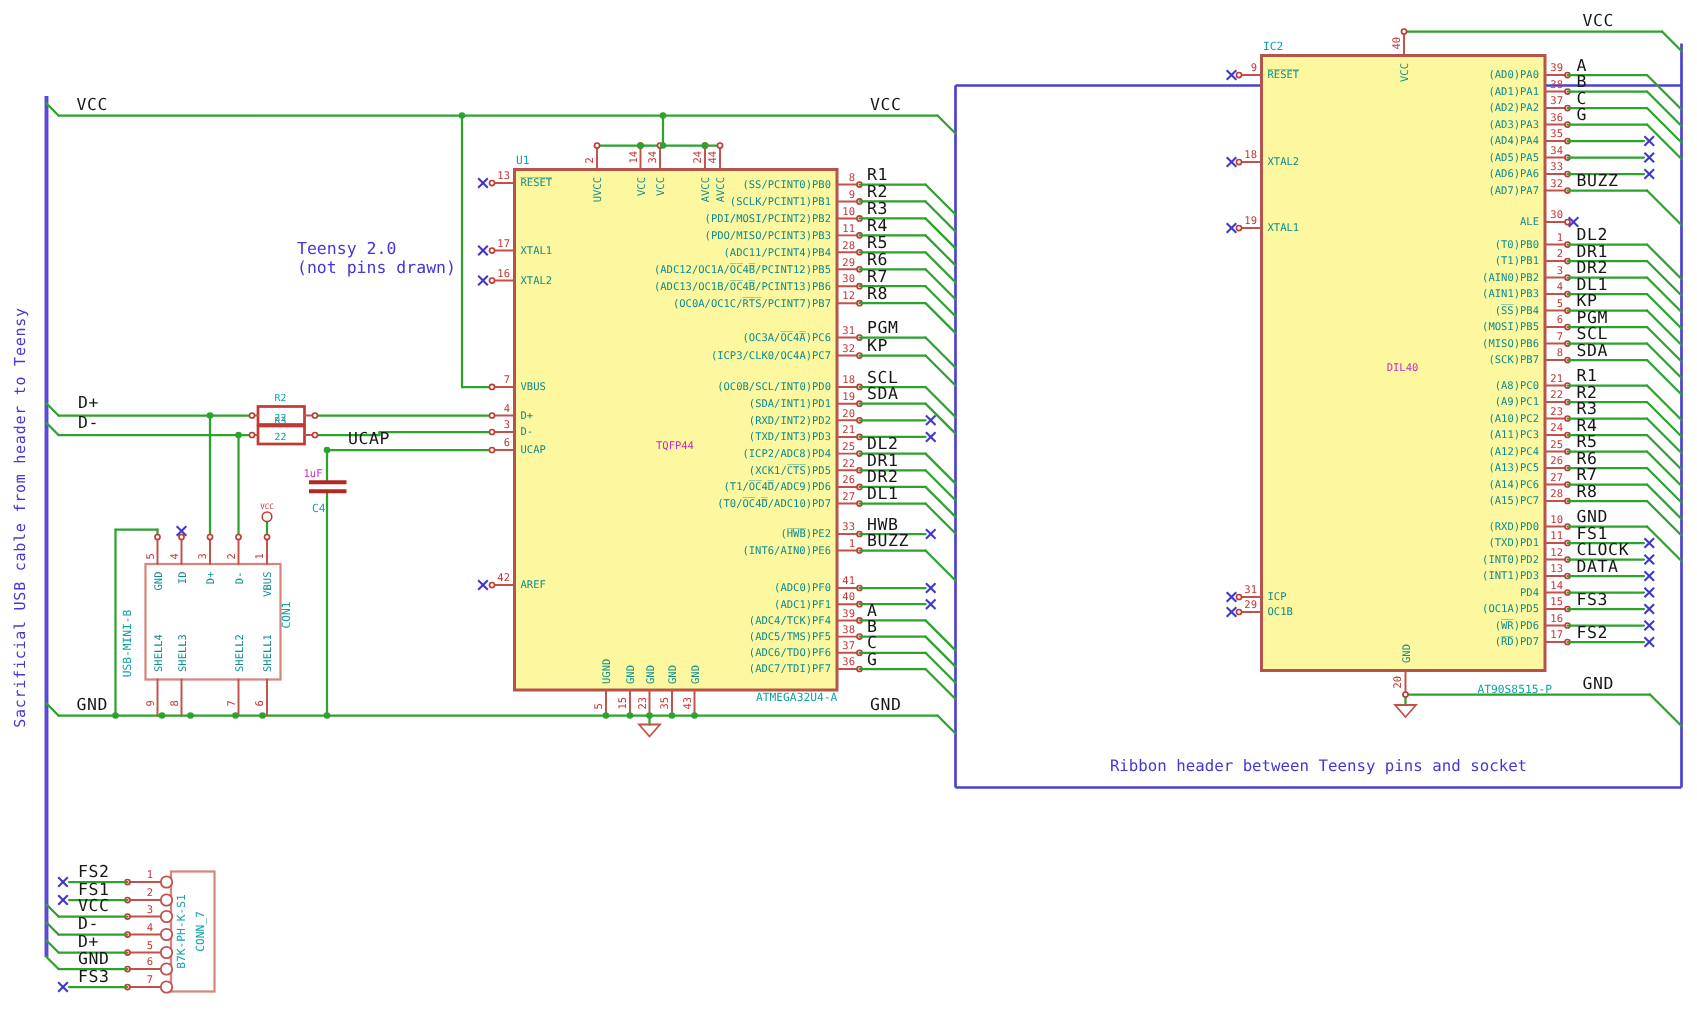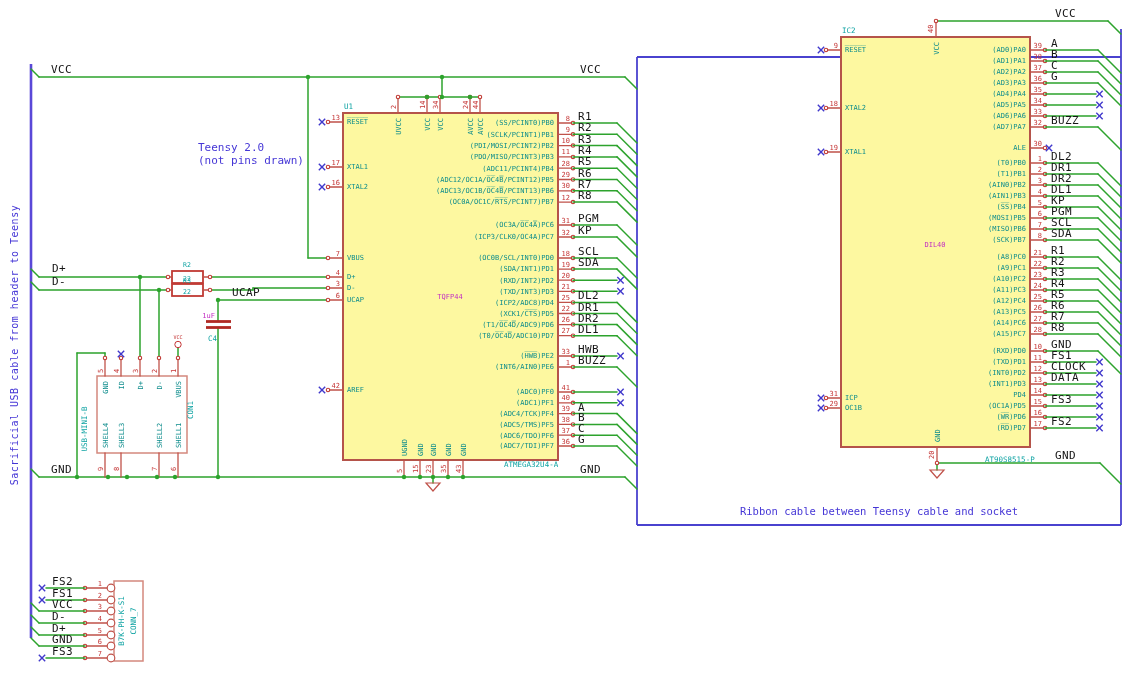--- a/index.html
+++ b/index.html
@@ -24,21 +24,21 @@
   .net{font-size:11px;fill:#161616;letter-spacing:.4px;}
   .pname{font-size:7px;fill:#0d8c8c;}
   .pnum{font-size:7px;fill:#c43434;}
   .ref{font-size:7.5px;fill:#0fa3a3;}
   .val{font-size:7px;fill:#c32ec3;}
   .rval{font-size:6.5px;fill:#0fa3a3;}
   .psymtxt{font-size:5px;fill:#c43434;}
   .note{position:absolute;color:#4536d6;font-size:11px;line-height:13px;white-space:pre;}
   #vnote{left:14px;top:345px;transform:translate(-50%,-50%) rotate(-90deg);font-size:10px;letter-spacing:.5px;}
   #ribbon-note{left:637px;top:505px;width:484px;text-align:center;font-size:10.5px;}
-  #teensy-note{left:198px;top:141px;}
+  #teensy-note{left:198px;top:159px;}
 </style>
 </head>
 <body>
 
 <div id="canvas">
   <svg id="schematic" width="1131" height="690" viewBox="0 0 1131 690">
       <line x1="637" y1="57" x2="1121" y2="57" class="frame"></line>
       <line x1="637" y1="57" x2="637" y2="525" class="frame"></line>
       <line x1="637" y1="525" x2="1121" y2="525" class="frame"></line>
       <line x1="1121" y1="29" x2="1121" y2="525" class="frame"></line>
@@ -753,14 +753,14 @@
       <circle cx="433" cy="477" r="2.2" class="junc"></circle>
       <circle cx="448" cy="477" r="2.2" class="junc"></circle>
       <circle cx="463" cy="477" r="2.2" class="junc"></circle>
       <circle cx="168" cy="277" r="1.7" class="pend"></circle>
       <circle cx="210" cy="277" r="1.7" class="pend"></circle>
       <circle cx="168" cy="290" r="1.7" class="pend"></circle>
       <circle cx="210" cy="290" r="1.7" class="pend"></circle>
     </svg>
   <div id="vnote" class="note">Sacrificial USB cable from header to Teensy</div>
   <div id="teensy-note" class="note"><span>Teensy 2.0</span><br><span>(not pins drawn)</span></div>
-  <div id="ribbon-note" class="note">Ribbon cable between Teensy cable and socket</div>
+  <div id="ribbon-note" class="note">Ribbon header between Teensy pins and socket</div>
 </div>
 
 </body></html>

